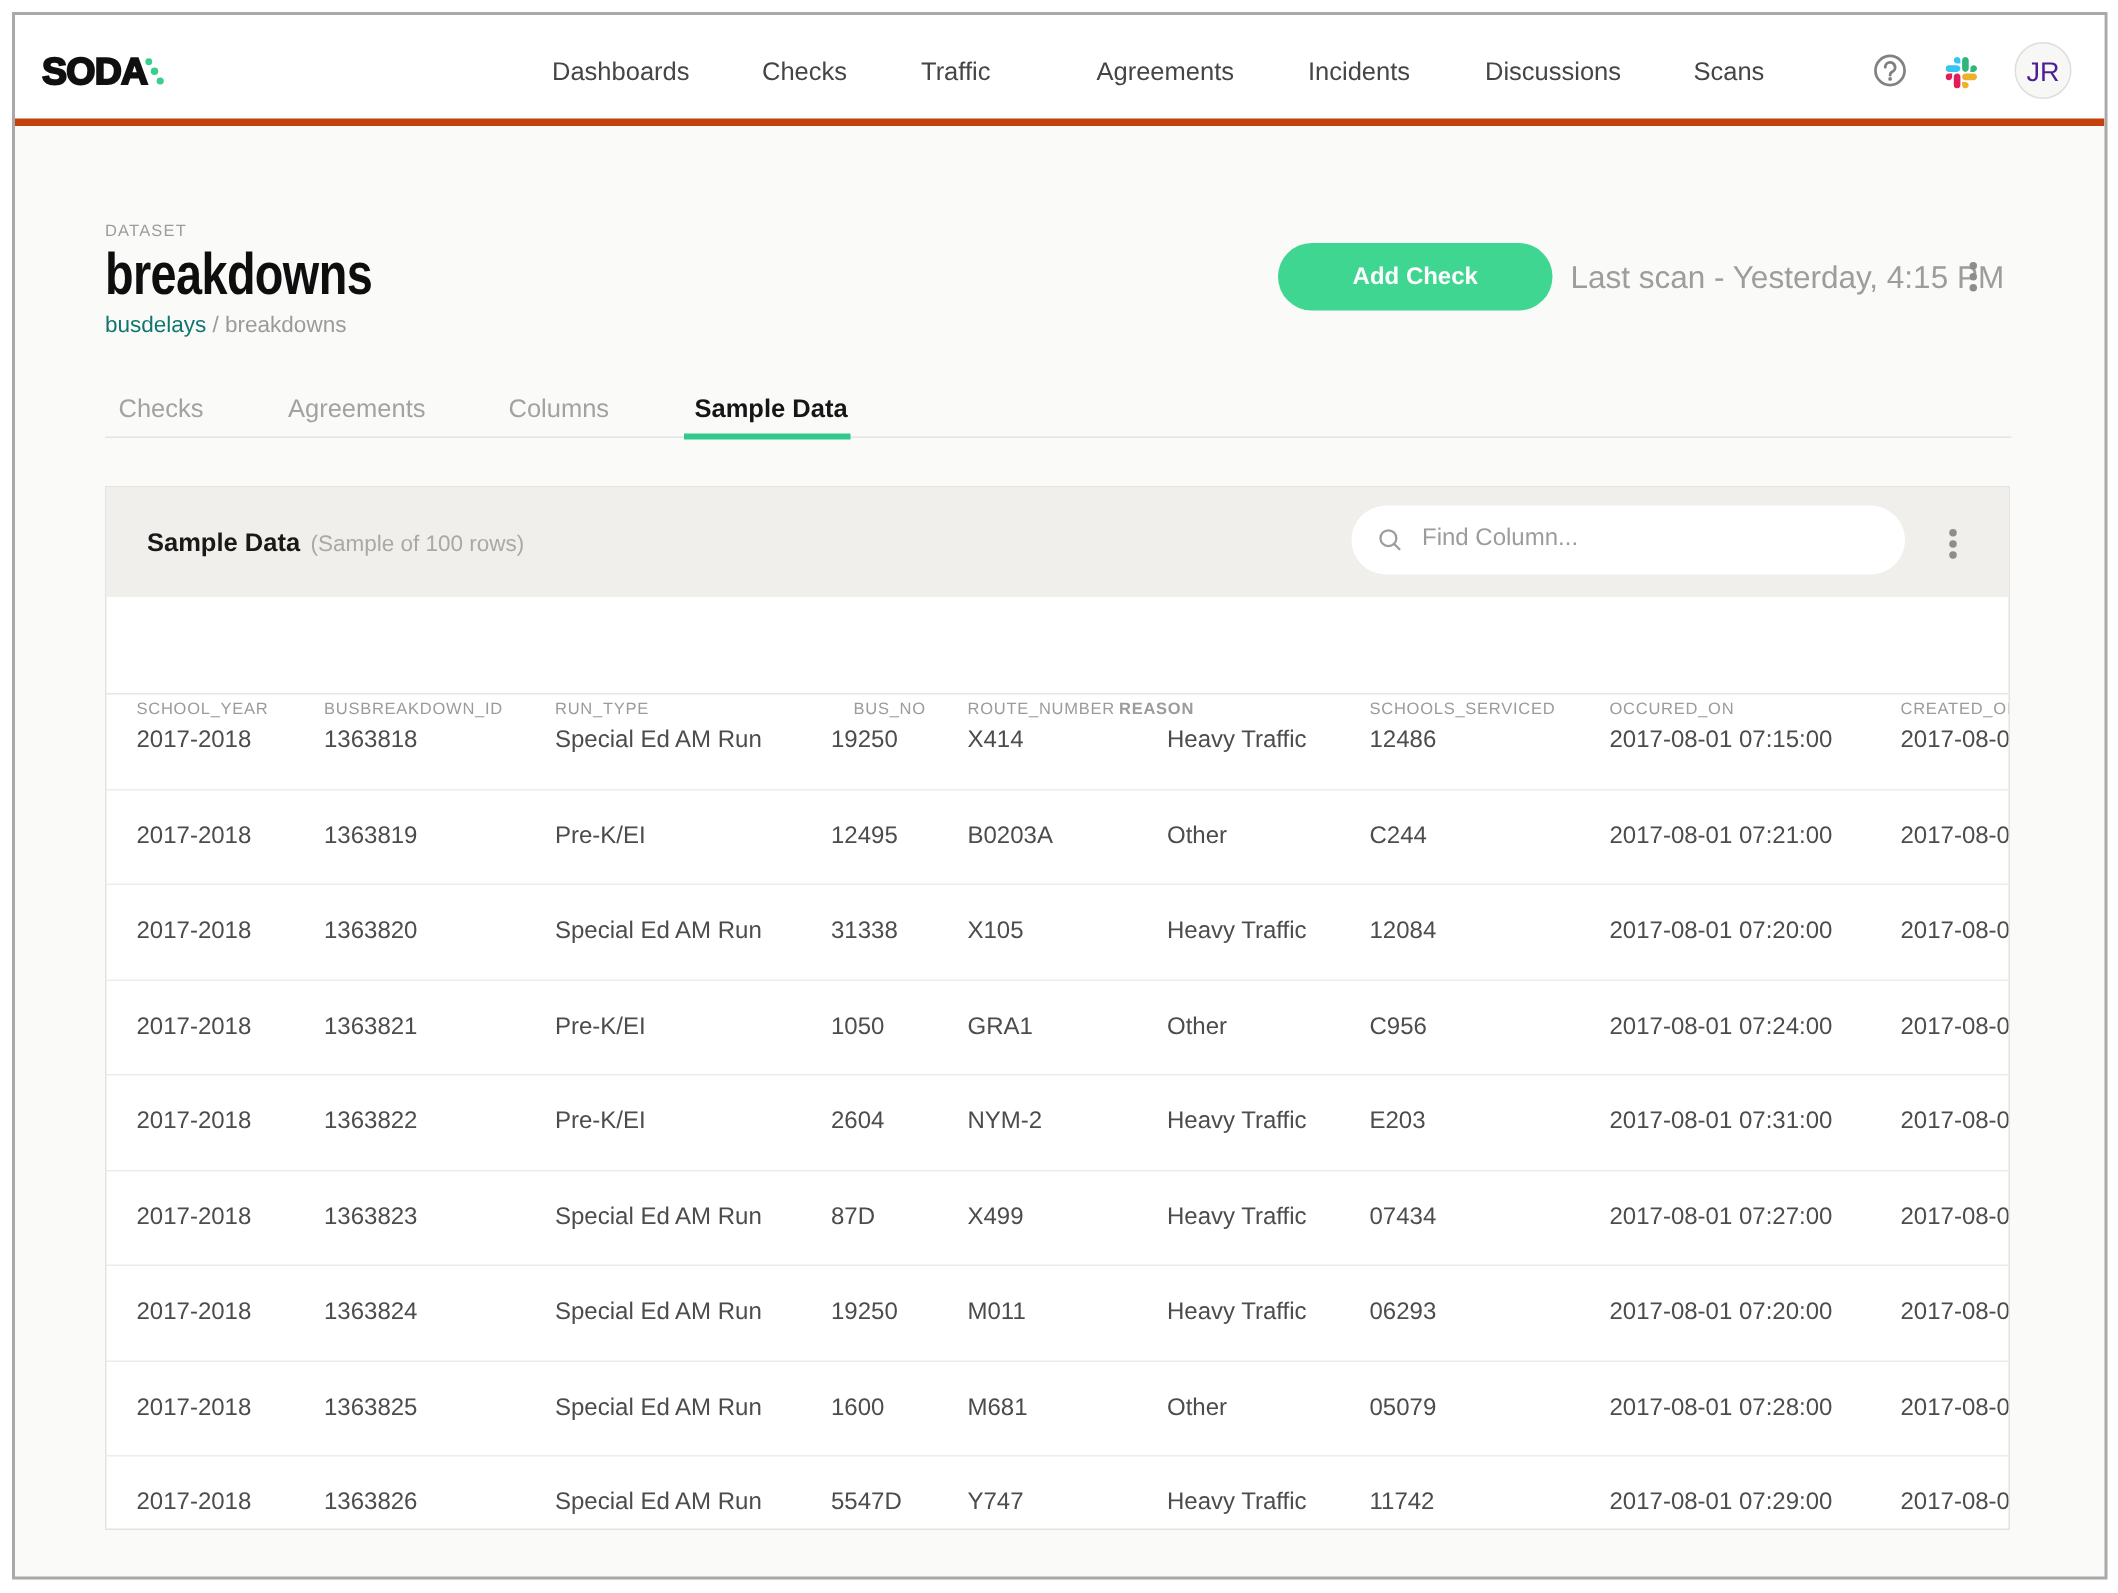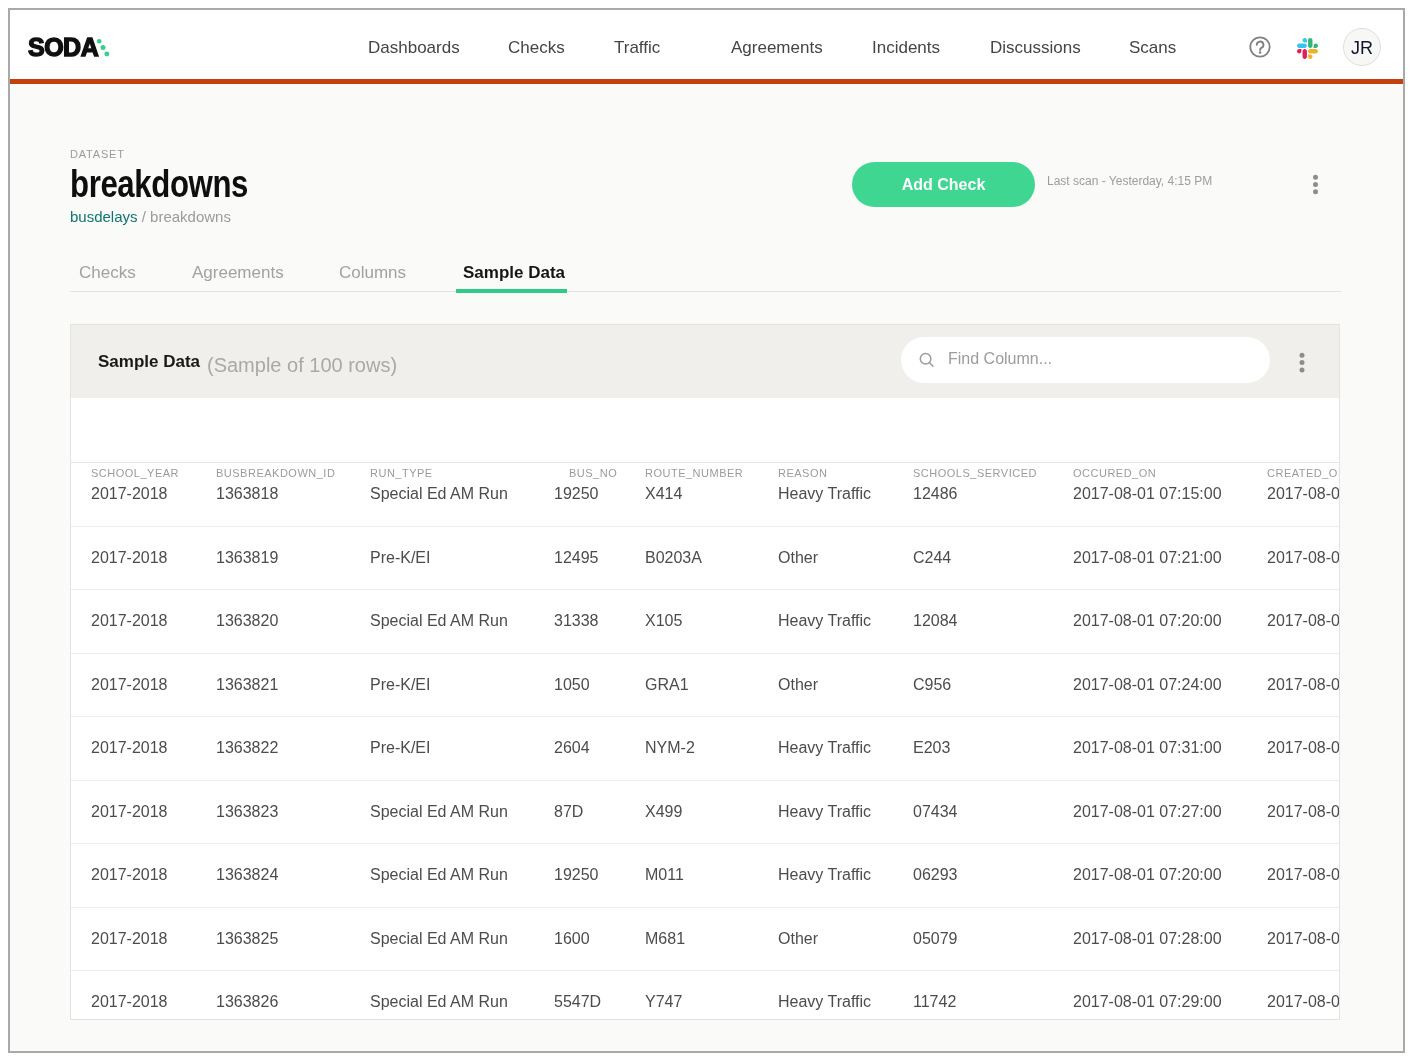--- a/index.html
+++ b/index.html
@@ -12,45 +12,45 @@
 .orgpill { position:absolute; left:124px; top:20px; width:178px; height:35px; border:1px solid #dcdcda; border-radius:18px; background:#fff; }
 .orgpill span { position:absolute; left:20px; top:8px; font-size:15px; font-weight:bold; color:#3f3f3f; letter-spacing:0.1px; }
 .nav div { position:absolute; top:28px; font-size:17px; color:#454545; white-space:nowrap; }
 .hicon { position:absolute; top:0; }
 
 .dslabel { position:absolute; left:60px; top:138px; font-size:11px; letter-spacing:0.8px; color:#9c9c9a; }
 .dstitle { position:absolute; left:60px; top:152px; font-size:39px; font-weight:bold; color:#0e0e0e; letter-spacing:-0.5px; transform:scaleX(0.8); transform-origin:left top; white-space:nowrap; }
 .crumb { position:absolute; left:60px; top:198px; font-size:15px; color:#9b9b99; }
 .crumb a { color:#0f766e; text-decoration:none; }
 .addcheck { position:absolute; left:842px; top:152px; width:183px; height:45px; border-radius:23px; background:#3ed690; color:#fdfefd; font-size:16px; font-weight:bold; text-align:center; line-height:45px; }
-.lastscan { position:absolute; left:1037px; top:164px; font-size:12px; color:#9d9d9b; }
+.lastscan { position:absolute; left:1037px; top:164px; font-size:21px; color:#9d9d9b; }
 
 .tab { position:absolute; top:253px; font-size:17px; line-height:20px; color:#a2a2a0; }
 .tab.active { color:#161616; font-weight:bold; }
 .underline { position:absolute; left:446px; top:279px; width:111px; height:4px; background:#2fc98a; }
 .tabline { position:absolute; left:60px; top:281px; width:1271px; height:1px; background:#e4e4e2; }
 
 .panel { position:absolute; left:60px; top:314px; width:1270px; height:696px; background:#fff; border:1px solid #e3e3e1; overflow:hidden; }
 .pbar { position:absolute; left:-1px; top:-1px; width:1270px; height:74px; background:#f0efeb; }
 .pbar .t1 { position:absolute; left:28px; top:28px; font-size:17px; font-weight:bold; color:#191919; }
-.pbar .t2 { position:absolute; left:137px; top:30px; font-size:20px; color:#a9a9a5; }
+.pbar .t2 { position:absolute; left:137px; top:30px; font-size:15px; color:#a9a9a5; }
 .search { position:absolute; left:831px; top:13px; width:369px; height:46px; background:#fff; border-radius:23px; }
 .search .ph { position:absolute; left:47px; top:13px; font-size:16px; color:#9c9c9a; }
 .thead { position:absolute; left:0; top:72px; width:100%; height:66px; }
 .thead div { position:absolute; top:26px; font-size:11px; color:#9b9b99; letter-spacing:0.5px; white-space:nowrap;margin-top:44px; }
 .thead { border-bottom:1px solid #e6e6e4; }
 .rows { position:absolute; left:0; top:138px; width:100%; }
 .row { position:relative; height:63.5px; }
 .row:first-child { height:62.5px; }
 .row + .row { border-top:1px solid #ececea; }
 .row div { position:absolute; top:22px; font-size:16px; color:#4c4c4c; white-space:nowrap; }
 .c1 { left:20px; } .c2 { left:145px; } .c3 { left:299px; } .c4 { left:483px; }
 .c5 { left:574px; } .c6 { left:707px; } .c7 { left:842px; } .c8 { left:1002px; } .c9 { left:1196px; }
 .hc1 { left:20px; } .hc2 { left:145px; } .hc3 { left:299px; } .hc4 { left:498px; }
-.hc5 { left:574px; } .hc6 { left:707px; } .hc7 { left:842px; } .hc8 { left:1002px; } .hc9 { left:1196px; }
+.hc5 { left:574px; } .hc6 { left:675px;font-weight:bold; } .hc7 { left:842px; } .hc8 { left:1002px; } .hc9 { left:1196px; }
 </style>
 </head>
 <body>
 <div class="page">
 <div class="frame">
   <div class="header">
     <svg class="logo" viewBox="0 0 90 34">
       <text x="0" y="26" font-family="Liberation Sans" font-size="25" font-weight="bold" fill="#101010" letter-spacing="-0.5" style="stroke:#101010;stroke-width:1.4px;">SODA</text>
       <circle cx="71.2" cy="11.2" r="2.3" fill="#38cf8d"></circle>
       <circle cx="75" cy="17.5" r="2.5" fill="#38cf8d"></circle>
@@ -70,21 +70,21 @@
       <path d="M7.8 8.8 a3.3 3.3 0 1 1 4.6 3.1 c-0.9 0.4 -1.3 0.9 -1.3 1.9 v0.3" fill="none" stroke="#7f7f7f" stroke-width="1.9" stroke-linecap="round"></path>
       <circle cx="11.1" cy="16.6" r="1.25" fill="#7f7f7f"></circle>
     </svg>
     <svg class="hicon" style="left:1287px; top:28px;" width="21" height="21" viewBox="0 0 122.8 122.8">
       <path fill="#E01E5A" d="M25.8 77.6c0 7.1-5.8 12.9-12.9 12.9S0 84.7 0 77.6s5.8-12.9 12.9-12.9h12.9v12.9zM32.3 77.6c0-7.1 5.8-12.9 12.9-12.9s12.9 5.8 12.9 12.9v32.3c0 7.1-5.8 12.9-12.9 12.9s-12.9-5.8-12.9-12.9V77.6z"></path>
       <path fill="#36C5F0" d="M45.2 25.8c-7.1 0-12.9-5.8-12.9-12.9S38.1 0 45.2 0s12.9 5.8 12.9 12.9v12.9H45.2zM45.2 32.3c7.1 0 12.9 5.8 12.9 12.9s-5.8 12.9-12.9 12.9H12.9C5.8 58.1 0 52.3 0 45.2s5.8-12.9 12.9-12.9h32.3z"></path>
       <path fill="#2EB67D" d="M97 45.2c0-7.1 5.8-12.9 12.9-12.9s12.9 5.8 12.9 12.9-5.8 12.9-12.9 12.9H97V45.2zM90.5 45.2c0 7.1-5.8 12.9-12.9 12.9s-12.9-5.8-12.9-12.9V12.9C64.7 5.8 70.5 0 77.6 0s12.9 5.8 12.9 12.9v32.3z"></path>
       <path fill="#ECB22E" d="M77.6 97c7.1 0 12.9 5.8 12.9 12.9s-5.8 12.9-12.9 12.9-12.9-5.8-12.9-12.9V97h12.9zM77.6 90.5c-7.1 0-12.9-5.8-12.9-12.9s5.8-12.9 12.9-12.9h32.3c7.1 0 12.9 5.8 12.9 12.9s-5.8 12.9-12.9 12.9H77.6z"></path>
     </svg>
     <div class="hicon" style="left:1333px; top:18px; width:38px; height:38px; border-radius:50%; background:#f7f7f5; border:1px solid #dededc; position:absolute;">
-      <div style="position:absolute; left:0; top:9px; width:100%; text-align:center; font-size:18px; color:#0f172a;">JR</div>
+      <div style="position:absolute; left:0; top:9px; width:100%; text-align:center; font-size:18px; color:#4c1d95;">JR</div>
     </div>
   </div>
 
   <div class="dslabel">DATASET</div>
   <div class="dstitle">breakdowns</div>
   <div class="crumb"><a>busdelays</a> / breakdowns</div>
   <div class="addcheck">Add Check</div>
   <div class="lastscan">Last scan - Yesterday, 4:15 PM</div>
   <svg style="position:absolute; left:1300px; top:154px;" width="12" height="40" viewBox="0 0 12 40">
     <circle cx="5.5" cy="13.2" r="2.5" fill="#8d8d8b"></circle>

